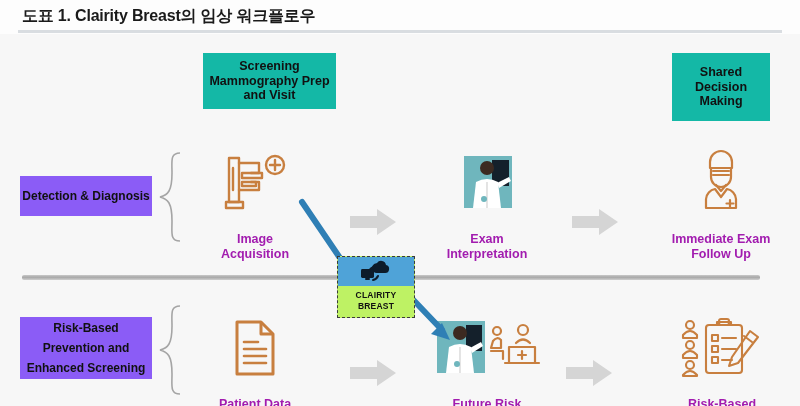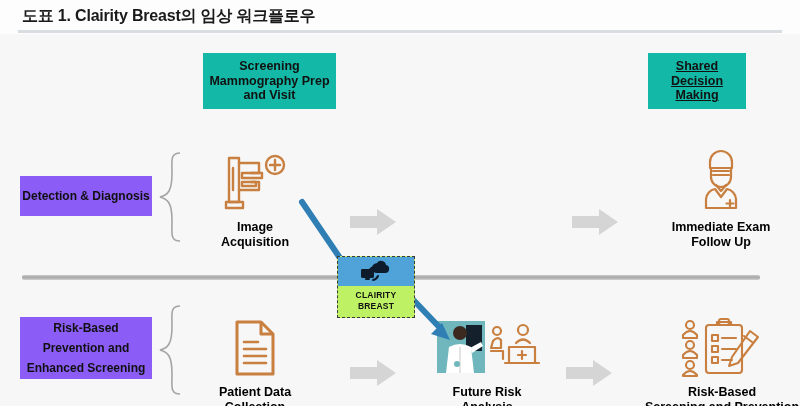--- a/index.html
+++ b/index.html
@@ -35,21 +35,21 @@
     background:#14b8a6;
     color:#111;
     font-size:12.5px;font-weight:700;line-height:14.5px;
     text-align:center;
     display:flex;align-items:center;justify-content:center;
     padding:5px 4px;
     box-sizing:border-box;
   }
   #ch0{left:203px;top:19px;width:133px;height:56px;}
   #ch1{left:430px;top:19px;width:122px;height:56px;}
-  #ch2{left:648px;top:19px;width:98px;height:56px;text-decoration:underline;}
+  #ch2{left:672px;top:19px;width:98px;height:68px;}
 
   
   .bandlabel{
     position:absolute;
     background:#8b5cf6;
     color:#111;
     font-size:12px;font-weight:700;line-height:20px;
     text-align:center;
     display:flex;align-items:center;justify-content:center;
     box-sizing:border-box;padding:3px 1px;
@@ -66,22 +66,22 @@
   .divider{
     position:absolute;left:22px;top:241px;width:738px;height:5px;
     background:linear-gradient(180deg,#c9c9c9 0%,#a8a8a8 45%,#cfcfcf 100%);
     border-radius:2px;
   }
 
   
   .step{position:absolute;width:150px;text-align:center;}
   .step .art{height:66px;display:flex;align-items:center;justify-content:center;}
   .step .cap{
-    margin-top:4px;
-    font-size:12.5px;font-weight:700;color:#000000;line-height:14.5px;
+    margin-top:16px;
+    font-size:12.5px;font-weight:700;color:#a21caf;line-height:14.5px;
     white-space:pre-line;
   }
   #st0{left:180px;top:116px;}
   #st1{left:412px;top:116px;}
   #st2{left:646px;top:116px;}
   #st3{left:180px;top:281px;}
   #st4{left:412px;top:281px;}
   #st5{left:646px;top:281px;width:180px;}
   #st5{left:632px;}
 
@@ -167,20 +167,36 @@
           <g fill="none" stroke="#c87f3f" stroke-width="2.4">
             <circle cx="55" cy="13" r="9"></circle>
             <path d="M55 8 v10 M50 13 h10" stroke-linecap="round"></path>
           </g>
         </svg>
       </div>
       <div class="cap">Image
 Acquisition</div>
     </div>
 
+    <div class="step" id="st1">
+      <div class="art">
+        <svg width="62" height="62" viewBox="0 0 62 62">
+          <rect x="8" y="4" width="48" height="52" fill="#6fb6bd"></rect>
+          <rect x="36" y="8" width="17" height="26" fill="#14202b"></rect>
+          <path d="M24 16 a7 7 0 1 1 14 0 a7 7 0 1 1 -14 0" fill="#3c2a21"></path>
+          <path d="M20 30 q11 -6 22 0 l3 26 h-28 z" fill="#ffffff"></path>
+          <path d="M31 30 v26" stroke="#d8d8d8" stroke-width="1.4" fill="none"></path>
+          <path d="M41 31 l12 -6 l2 4 l-12 7 z" fill="#ffffff"></path>
+          <circle cx="28" cy="47" r="3" fill="#6fb6bd"></circle>
+          <path d="M8 4 h48 v52 h-48 z" fill="none" stroke="#ffffff" stroke-width="0"></path>
+        </svg>
+      </div>
+      <div class="cap">Exam
+Interpretation</div>
+    </div>
 
     <div class="step" id="st2">
       <div class="art">
         <svg width="58" height="62" viewBox="0 0 58 62">
           <g fill="none" stroke="#c87f3f" stroke-width="2.2" stroke-linejoin="round" stroke-linecap="round">
             <path d="M18 10 a11 11 0 0 1 22 0 v6 h-22 z"></path>
             <path d="M19 16 h20 v9 a10 10 0 0 1 -20 0 z"></path>
             <path d="M21 19 h16 M21 23 h16"></path>
             <path d="M24 33 l5 6 l5 -6"></path>
             <path d="M14 56 v-9 a11 11 0 0 1 9 -10 l6 8 l6 -8 a11 11 0 0 1 9 10 v9 z"></path>

